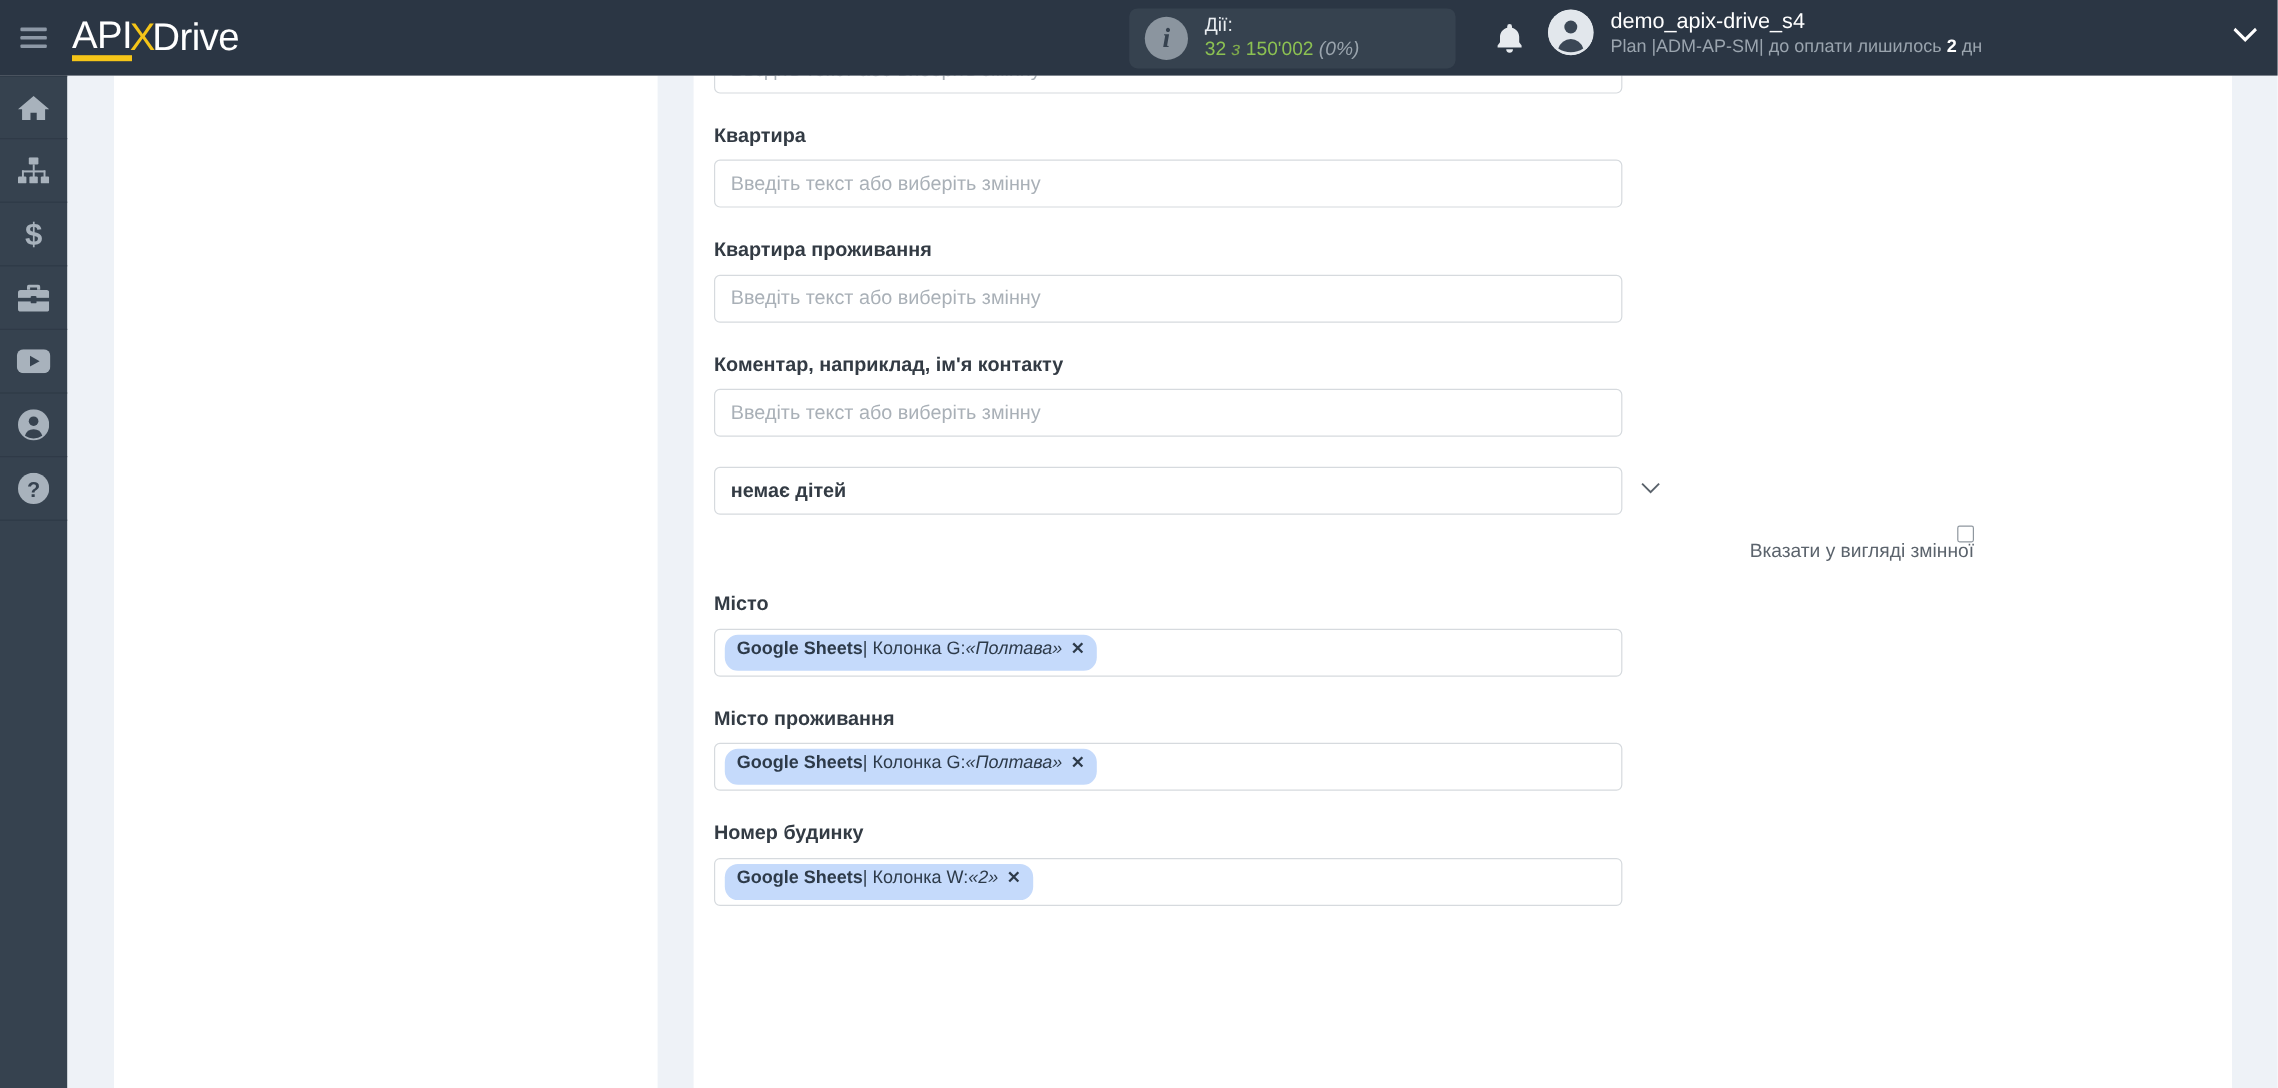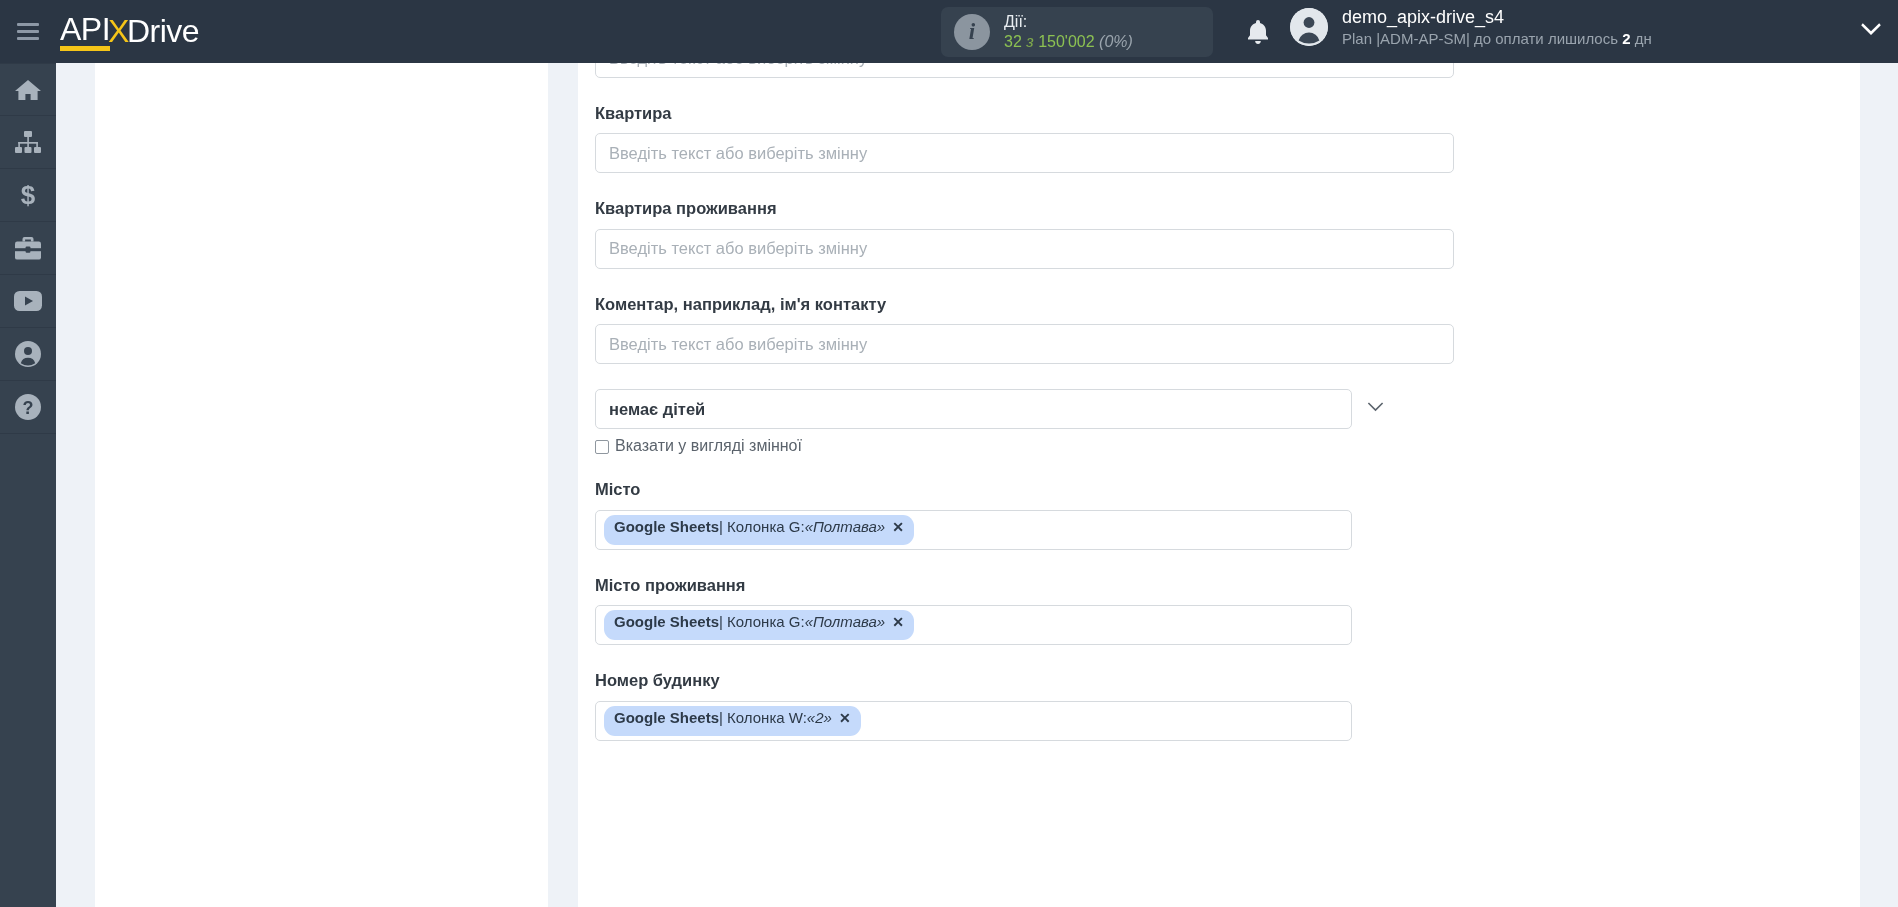--- a/index.html
+++ b/index.html
@@ -138,21 +138,21 @@
     width: 1050px;
   }
 
   .field { margin-bottom: 25px; }
   .field-label {
     font-size: 16.5px; font-weight: bold;
     color: #333b44; margin-bottom: 9px;
     line-height: 1.3;
   }
   .text-input {
-    width: 859px; height: 40px;
+    width: 757px; height: 40px;
     border: 1px solid #d6dade; border-radius: 5px;
     background: #ffffff;
     padding: 0 13px;
     font-family: "Liberation Sans", sans-serif;
     font-size: 16.5px; color: #333b44;
     outline: none;
   }
   .text-input::placeholder { color: #a9b0b7; }
 
   .select-wrap { position: relative; width: 803px; height: 40px; font-weight: bold; }
@@ -164,21 +164,21 @@
     cursor: pointer;
   }
   .select-chev {
     position: absolute; right: 14px; top: 13px;
     pointer-events: none;
   }
   .select-chev svg { display: block; }
 
   .cb-row {
     display: flex; align-items: flex-end;
-    margin-top: 9px; cursor: pointer;
+    margin-top: 9px; cursor: pointer; flex-direction: column;
   }
   .cb-box {
     width: 14px; height: 14px;
     border: 1px solid #8f979f; border-radius: 2px;
     background: #ffffff; flex: 0 0 auto;
   }
   .cb-label {
     margin-left: 6px; font-size: 16px; color: #5b636c;
     line-height: 1;
   }

